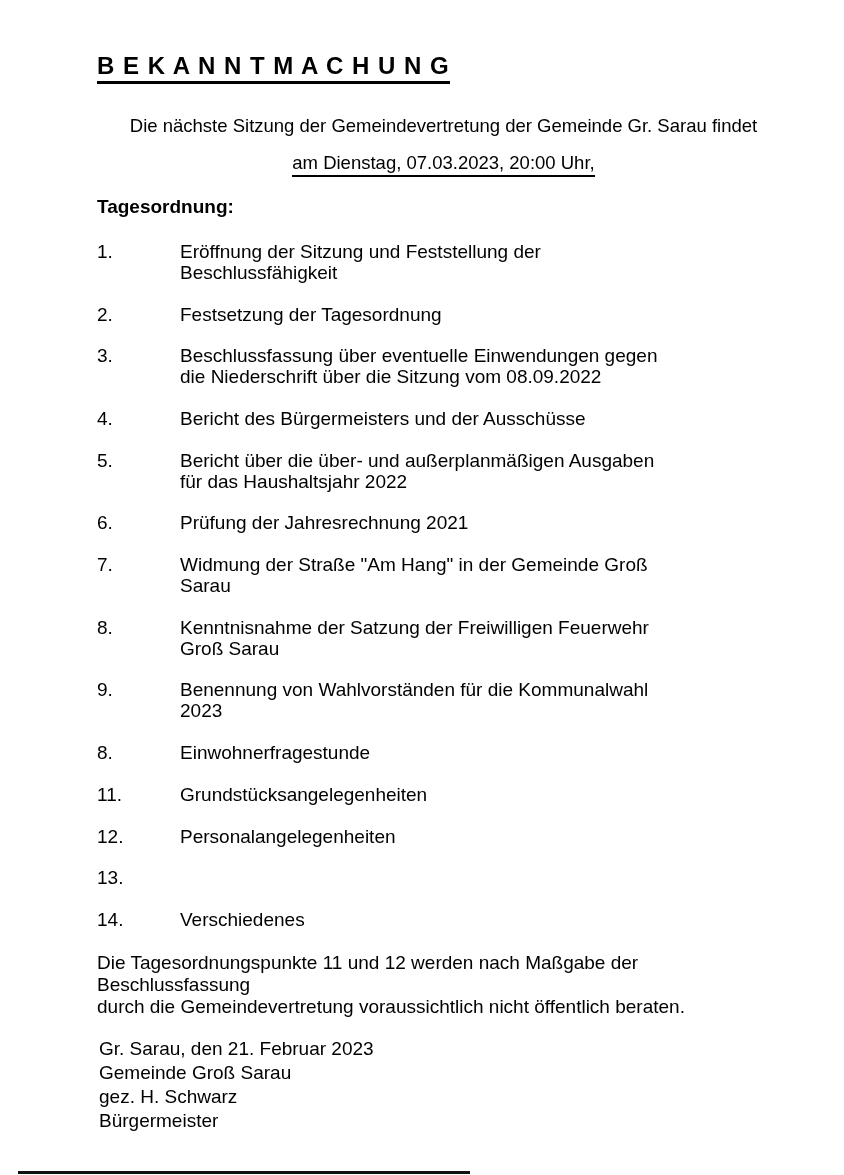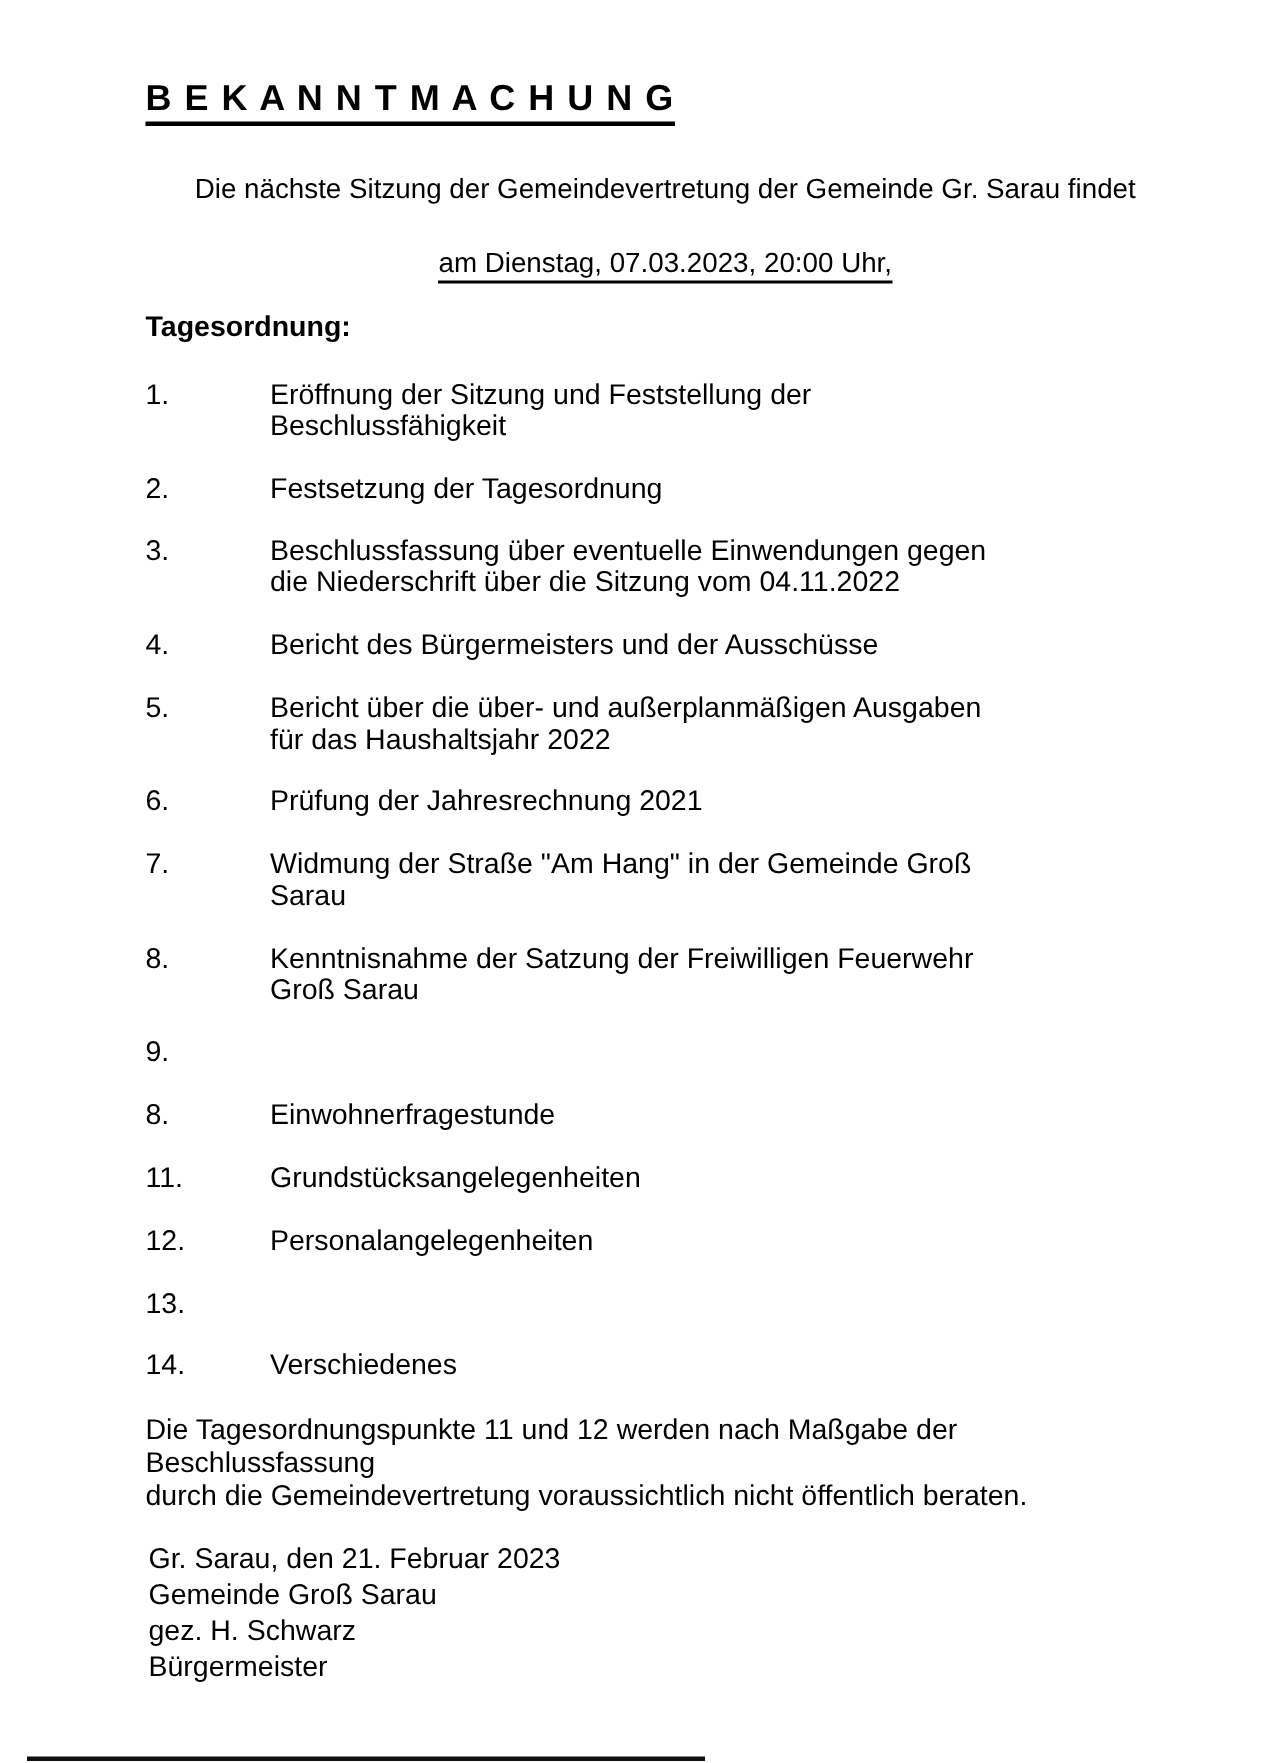--- a/index.html
+++ b/index.html
@@ -29,21 +29,21 @@
   }
 
   .intro {
     margin: 0;
     text-align: center;
     font-weight: normal;
     font-size: 18.5px;
     line-height: 22px;
   }
   .intro-1 { margin-top: 31px; }
-  .intro-2 { margin-top: 27px; }
+  .intro-2 { margin-top: 15px; }
   .intro-3 { margin-top: 16px; }
   .intro-2 .u {
     display: inline-block;
     border-bottom: 2px solid #000;
     padding-bottom: 1px;
   }
 
   .agenda-heading {
     margin: 19px 0 0 0;
     font-size: 19px;
@@ -105,21 +105,21 @@
   </li>
 
   <li class="agenda-item">
     <span class="agenda-number">2.</span>
     <span class="agenda-text">Festsetzung der Tagesordnung</span>
   </li>
 
   <li class="agenda-item">
     <span class="agenda-number">3.</span>
     <span class="agenda-text">Beschlussfassung über eventuelle Einwendungen gegen
-die Niederschrift über die Sitzung vom 04.11.2022</span>
+die Niederschrift über die Sitzung vom 08.09.2022</span>
   </li>
 
   <li class="agenda-item">
     <span class="agenda-number">4.</span>
     <span class="agenda-text">Bericht des Bürgermeisters und der Ausschüsse</span>
   </li>
 
   <li class="agenda-item">
     <span class="agenda-number">5.</span>
     <span class="agenda-text">Bericht über die über- und außerplanmäßigen Ausgaben
@@ -138,20 +138,22 @@
   </li>
 
   <li class="agenda-item">
     <span class="agenda-number">8.</span>
     <span class="agenda-text">Kenntnisnahme der Satzung der Freiwilligen Feuerwehr
 Groß Sarau</span>
   </li>
 
   <li class="agenda-item">
     <span class="agenda-number">9.</span>
+    <span class="agenda-text">Benennung von Wahlvorständen für die Kommunalwahl
+2023</span>
   </li>
 
   <li class="agenda-item">
     <span class="agenda-number">8.</span>
     <span class="agenda-text">Einwohnerfragestunde</span>
   </li>
 
   <li class="agenda-item">
     <span class="agenda-number">11.</span>
     <span class="agenda-text">Grundstücksangelegenheiten</span>

